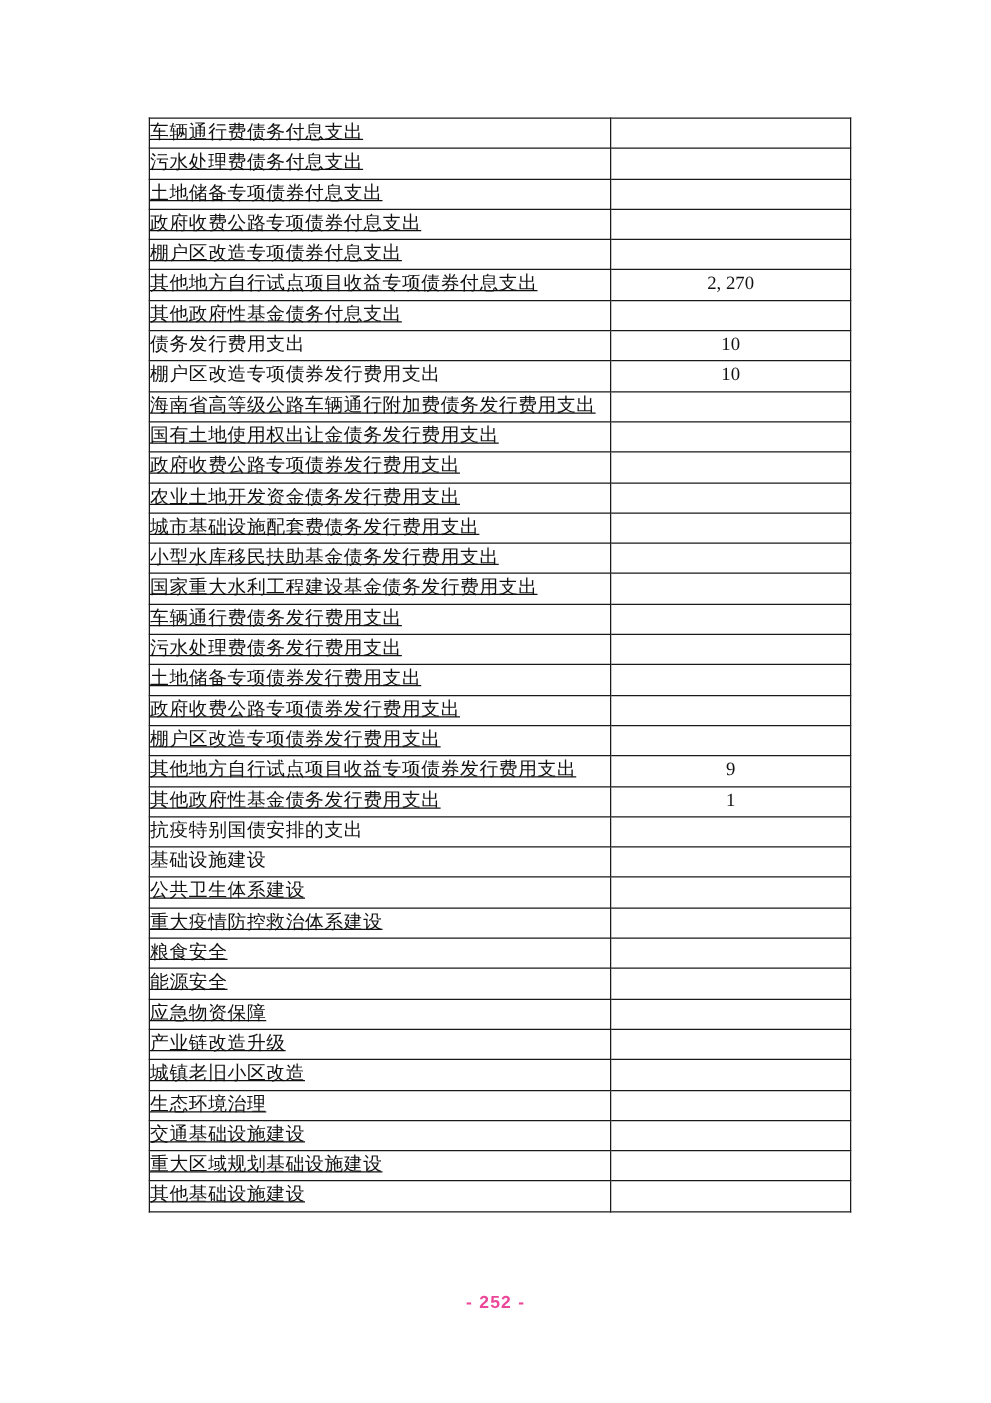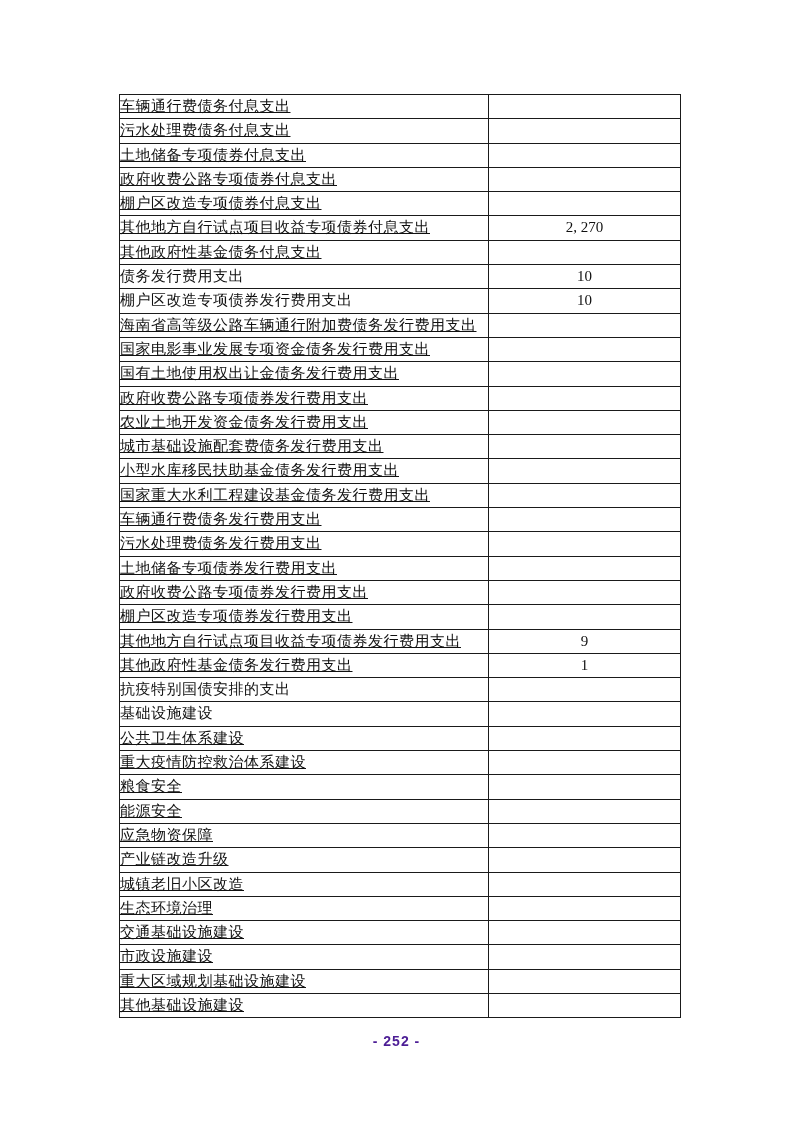--- a/index.html
+++ b/index.html
@@ -57,21 +57,21 @@
   .indent-2 { padding-left: 28px; text-decoration: underline; }
   .page-number {
     position: absolute;
     top: 1033px;
     left: 0;
     width: 793px;
     text-align: center;
     font-family: "Liberation Sans", "DejaVu Sans", sans-serif;
     font-weight: bold;
     font-size: 14px;
-    color: #4c1d95;
+    color: #ec4899;
     letter-spacing: 1px;
   }
 </style>
 </head>
 <body>
 
 <div class="page">
   <table class="budget">
     <tbody>
         <tr>
@@ -108,24 +108,20 @@
         </tr>
         <tr>
           <td class="name indent-1">棚户区改造专项债券发行费用支出</td>
           <td class="val">10</td>
         </tr>
         <tr>
           <td class="name indent-2">海南省高等级公路车辆通行附加费债务发行费用支出</td>
           <td class="val"></td>
         </tr>
         <tr>
-          <td class="name indent-2">国家电影事业发展专项资金债务发行费用支出</td>
-          <td class="val"></td>
-        </tr>
-        <tr>
           <td class="name indent-2">国有土地使用权出让金债务发行费用支出</td>
           <td class="val"></td>
         </tr>
         <tr>
           <td class="name indent-2">政府收费公路专项债券发行费用支出</td>
           <td class="val"></td>
         </tr>
         <tr>
           <td class="name indent-2">农业土地开发资金债务发行费用支出</td>
           <td class="val"></td>
@@ -205,24 +201,20 @@
         <tr>
           <td class="name indent-2">城镇老旧小区改造</td>
           <td class="val"></td>
         </tr>
         <tr>
           <td class="name indent-2">生态环境治理</td>
           <td class="val"></td>
         </tr>
         <tr>
           <td class="name indent-2">交通基础设施建设</td>
-          <td class="val"></td>
-        </tr>
-        <tr>
-          <td class="name indent-2">市政设施建设</td>
           <td class="val"></td>
         </tr>
         <tr>
           <td class="name indent-2">重大区域规划基础设施建设</td>
           <td class="val"></td>
         </tr>
         <tr>
           <td class="name indent-2">其他基础设施建设</td>
           <td class="val"></td>
         </tr>

